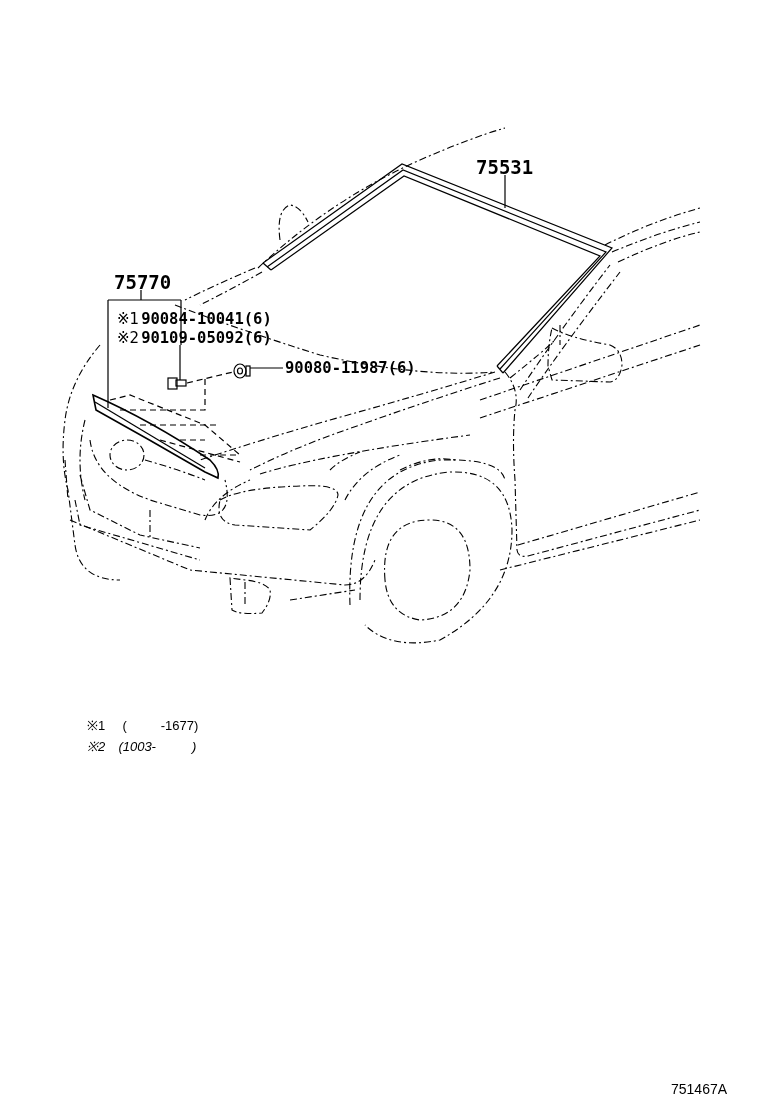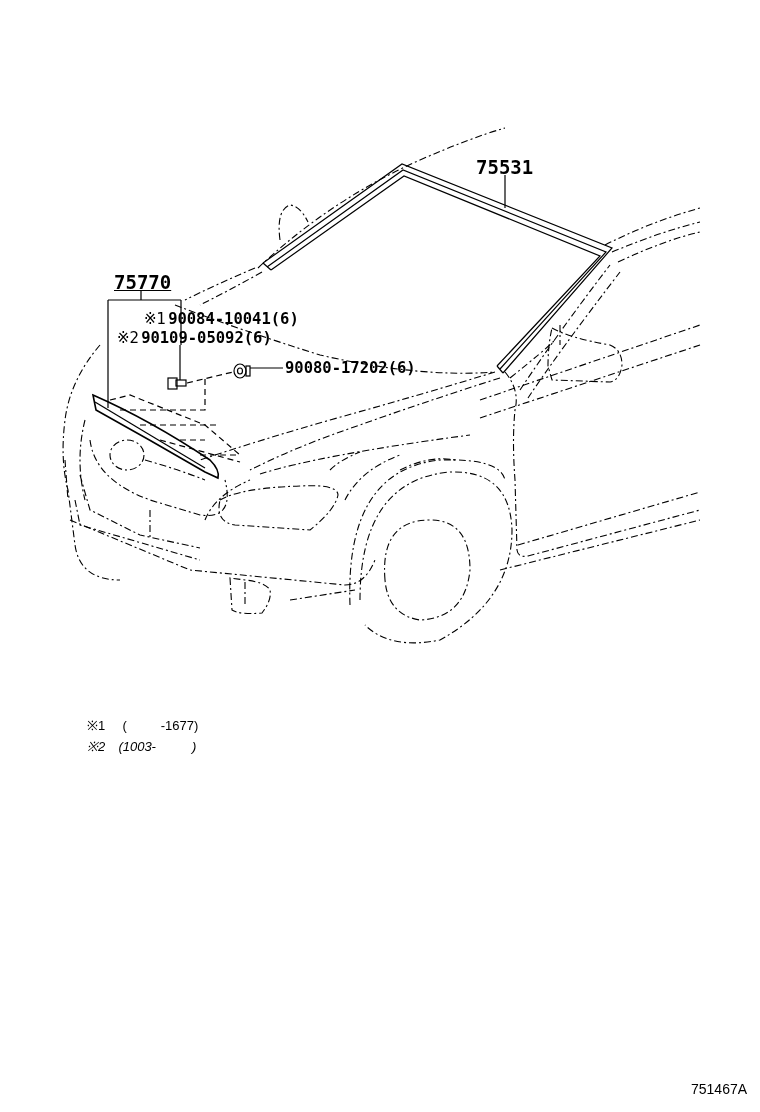--- a/index.html
+++ b/index.html
@@ -111,38 +111,38 @@
       <path class="dash" d="M385,580 Q380,520 430,520 Q470,520 470,570 Q465,618 420,620 Q388,615 385,580 Z"></path>
       <path class="dash" d="M400,470 Q430,455 455,460"></path>
       <path class="dash" d="M345,500 Q360,470 400,455"></path>
     </g>
     <path class="dash" d="M330,470 Q340,460 360,452"></path>
     <path class="dash" d="M260,474 Q320,455 470,435"></path>
   </svg>
 
   
   <span class="lbl part-main" style="left:476px; top:158px;">75531</span>
-  <span class="lbl part-main" style="left:114px; top:273px;text-decoration:underline;">75770</span>
+  <span class="lbl part-main" style="left:114px; top:273px;">75770</span>
 
-  <div class="lbl" style="left:117px; top:311px;margin-left:27px;">
+  <div class="lbl" style="left:117px; top:311px;">
     <span class="mark">※1</span><span class="part-sub">90084-10041</span><span class="part-sub">(6)</span>
   </div>
   <div class="lbl" style="left:117px; top:330px;text-align:center;">
     <span class="mark">※2</span><span class="part-sub">90109-05092</span><span class="part-sub">(6)</span>
   </div>
   <div class="lbl" style="left:285px; top:360px;">
-    <span class="part-sub">90080-17202</span><span class="part-sub">(6)</span>
+    <span class="part-sub">90080-11987</span><span class="part-sub">(6)</span>
   </div>
 
   
   <div class="lbl note" style="left:87px; top:719px;">
     <span>※1</span>
     <span class="sp" style="width:10px"></span>
     <span>(</span><span class="sp" style="width:34px"></span><span>-1677</span><span>)</span>
   </div>
   <div class="lbl note" style="left:87px; top:740px;font-style:italic;">
     <span>※2</span>
     <span class="sp" style="width:6px"></span>
     <span>(1003-</span><span class="sp" style="width:36px"></span><span>)</span>
   </div>
 
-  <span class="lbl fig" style="left:671px; top:1082px;margin-left:20px;">751467A</span>
+  <span class="lbl fig" style="left:671px; top:1082px;">751467A</span>
 </div>
 
 </body></html>

